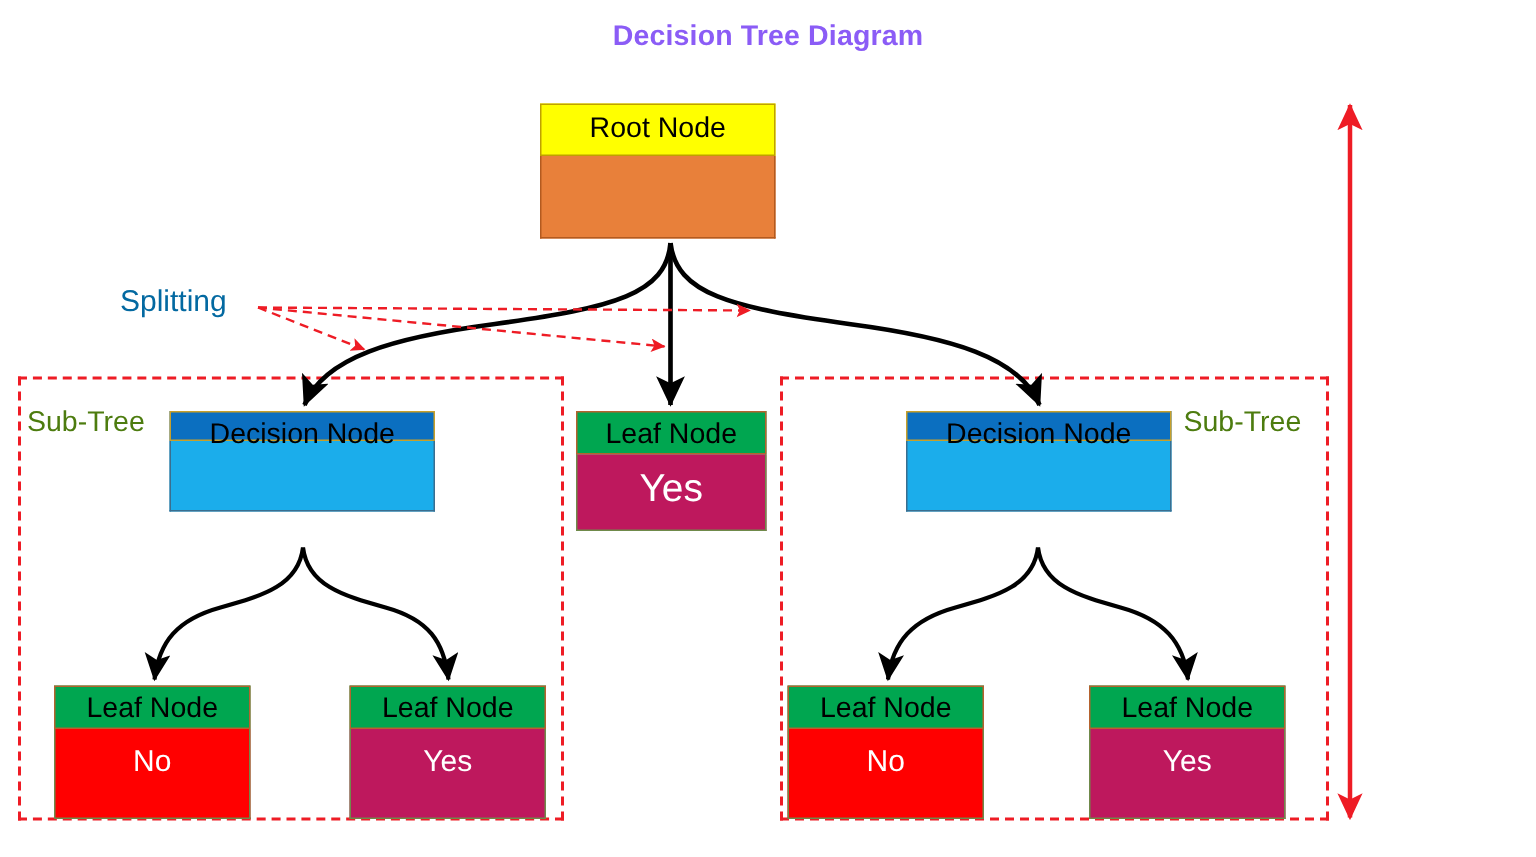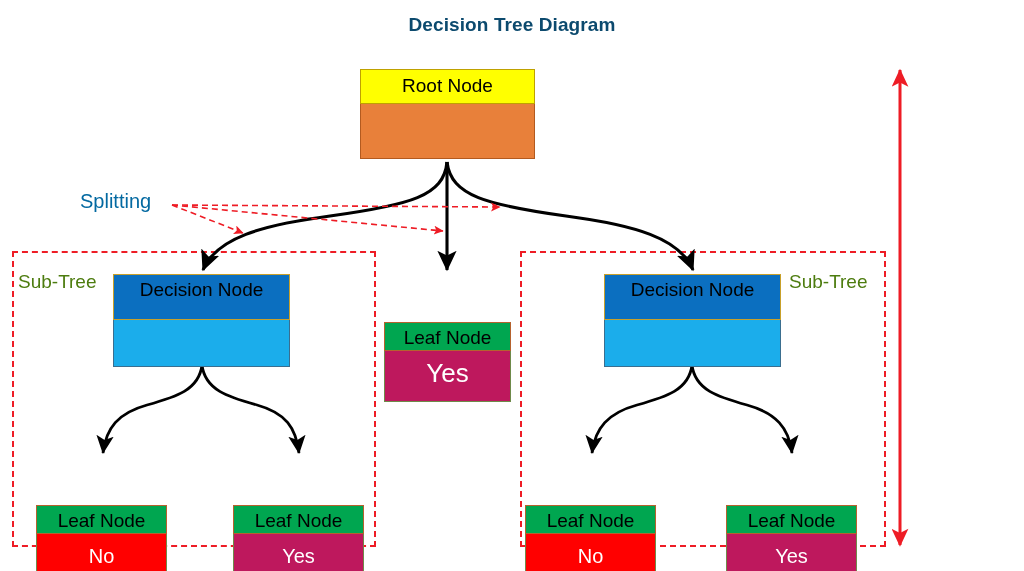--- a/index.html
+++ b/index.html
@@ -27,21 +27,21 @@
   }
 
   .title {
     position: absolute;
     left: 0;
     top: 14px;
     width: 1024px;
     text-align: center;
     font-size: 19px;
     font-weight: bold;
-    color: #0c4a6e;
+    color: #8b5cf6;
     letter-spacing: 0.1px;
   }
 
   
   .node {
     position: absolute;
     box-sizing: border-box;
   }
   .node .hdr {
     box-sizing: border-box;
@@ -55,58 +55,57 @@
   .node .body {
     box-sizing: border-box;
     width: 100%;
     text-align: center;
     font-size: 23px;
     line-height: 1.0;
     color: #ffffff;
   }
 
   
-  .node-root { left: 360px; top: 69px; width: 175px; }
+  .node-root { left: 360px; top: 69px; width: 157px; }
   .node-root .hdr {
     height: 35px;
     padding-top: 6px;
     background: #ffff00;
     border: 1.5px solid #bfa100;
   }
   .node-root .body {
     height: 55px;
     background: #e8803a;
     border: 1.5px solid #b35a1f;
     border-top: none;
   }
 
   
   .node-decision { width: 177px; }
   .node-decision .hdr {
-    height: 46px;
+    height: 20px;
     padding-top: 5px;
     background: #0b6fc0;
     border: 1.6px solid #c8a02a;
   }
   .node-decision .body {
     height: 47px;
     background: #1badeb;
     border: 1.3px solid #3a6e8f;
     border-top: none;
   }
   .node-dec-left  { left: 113px; top: 274px; }
   .node-dec-right { left: 604px; top: 274px; }
 
   
   .node-leaf .hdr {
     height: 29px;
     padding-top: 5px;
     background: #00a650;
     border: 1.6px solid #b5622e;
-    margin-top: 48px;
   }
   .node-leaf .body {
     border: 1.3px solid #6f8a4a;
     border-top: none;
   }
   .leaf-green .body { background: #be185d; }
   .leaf-red   .body { background: #ff0000; }
 
   .node-leaf-center { left: 384px; top: 274px; width: 127px; }
   .node-leaf-center .body { height: 51px; font-size: 26px; padding-top: 9px; }

